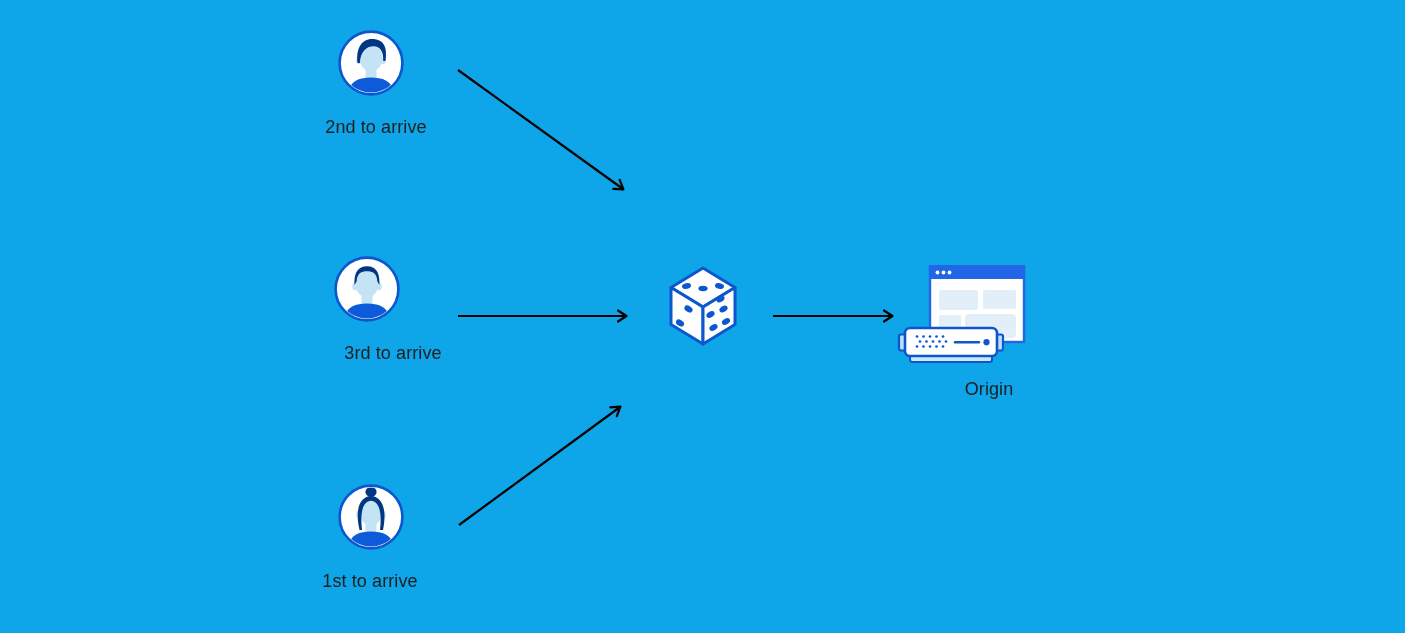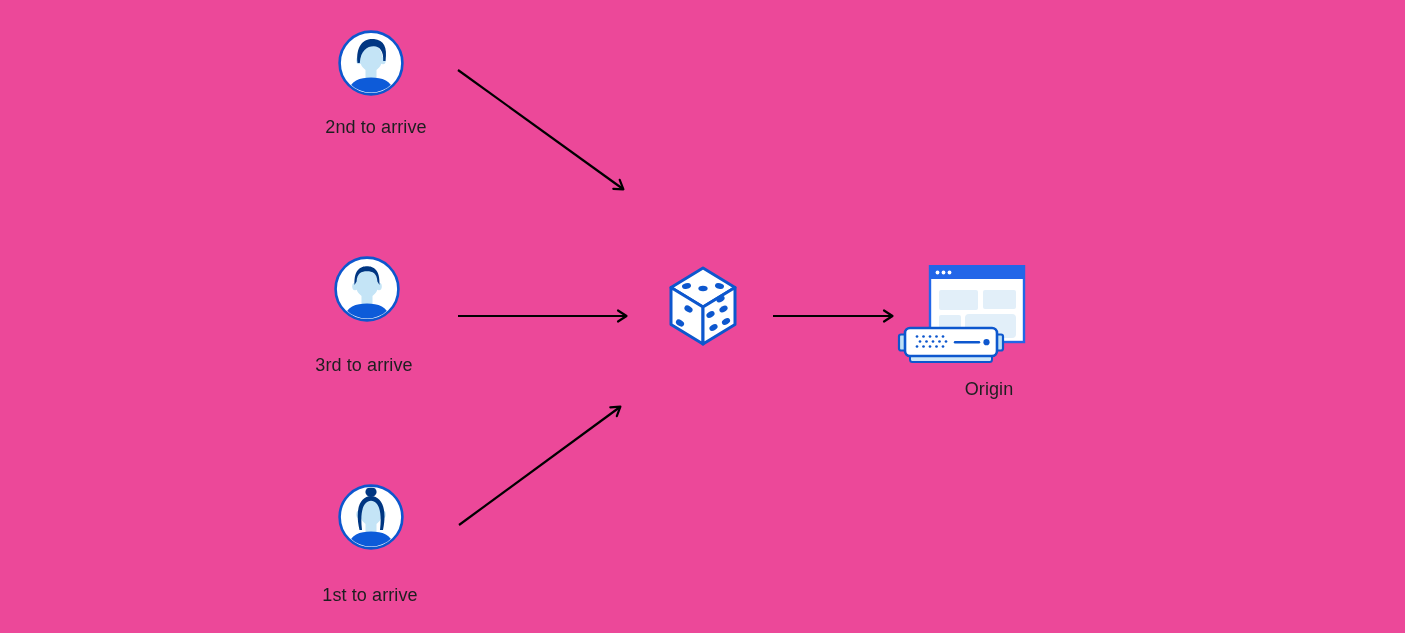--- a/index.html
+++ b/index.html
@@ -5,21 +5,21 @@
   html, body {
     margin: 0;
     padding: 0;
     background: #ffffff;
     font-family: "Liberation Sans", sans-serif;
   }
   .canvas {
     position: relative;
     width: 1405px;
     height: 633px;
-    background: #ec4899;
+    background: #0ea5e9;
     overflow: hidden;
   }
   .arrows-layer {
     position: absolute;
     left: 0; top: 0;
     width: 1405px; height: 633px;
     pointer-events: none;
   }
   .node {
     position: absolute;
@@ -89,42 +89,42 @@
       <g clip-path="url(#clipB)">
         <ellipse cx="21" cy="30.5" rx="2.8" ry="3.7" fill="#C4E4F6"></ellipse>
         <ellipse cx="45" cy="30.5" rx="2.8" ry="3.7" fill="#C4E4F6"></ellipse>
         <rect x="27.5" y="36" width="11" height="13" fill="#C4E4F6"></rect>
         <ellipse cx="33" cy="28" rx="11.4" ry="13.6" fill="#C4E4F6"></ellipse>
         <path d="M20.5 29 C19.8 13 27 10.2 33 10.2 C39 10.2 46.2 13 45.5 29 L43.4 25.5 C43 17.5 38.5 15.3 33 15.3 C27.5 15.3 23 17.5 22.6 25.5 Z" fill="#003682"></path>
         <path d="M9 66 C11 51 21 47.5 33 47.5 C45 47.5 55 51 57 66 Z" fill="#0D5BD9"></path>
       </g>
     </svg>
   </div>
-  <div class="label" style="left:364px; top:343px;margin-top:12px;">3rd to arrive</div>
+  <div class="label" style="left:393px; top:343px;">3rd to arrive</div>
 
   <div class="node" style="left:338px; top:484px;">
     <svg width="66" height="66" viewBox="0 0 66 66">
       <defs>
           <clipPath id="clipC">
             <circle cx="33" cy="33" r="29.6"></circle>
           </clipPath>
         </defs>
       <circle cx="33" cy="33" r="31.4" fill="#ffffff" stroke="#0D57CE" stroke-width="2.6"></circle>
       <g clip-path="url(#clipC)">
         <ellipse cx="33" cy="8" rx="5.6" ry="4.8" fill="#003682"></ellipse>
         <ellipse cx="21" cy="30.5" rx="2.8" ry="3.7" fill="#C4E4F6"></ellipse>
         <ellipse cx="45" cy="30.5" rx="2.8" ry="3.7" fill="#C4E4F6"></ellipse>
         <rect x="27.5" y="36" width="11" height="13" fill="#C4E4F6"></rect>
         <ellipse cx="33" cy="28" rx="11.4" ry="13.6" fill="#C4E4F6"></ellipse>
         <path d="M21.5 46 C16.5 24 22.5 12.3 33 12 C43.5 12.3 49.5 24 45 46 L42 46 C44.3 27 40.5 17 33 16.8 C25.5 17 21.7 27 24 46 Z" fill="#003682"></path>
         <path d="M9 66 C11 51 21 47.5 33 47.5 C45 47.5 55 51 57 66 Z" fill="#0D5BD9"></path>
       </g>
     </svg>
   </div>
-  <div class="label" style="left:370px; top:585px;">1st to arrive</div>
+  <div class="label" style="left:370px; top:571px;">1st to arrive</div>
 
   <div class="node" style="left:668px; top:266px;">
     <svg width="70" height="80" viewBox="0 0 68 80">
       <g fill="#ffffff" stroke="#0D57CE" stroke-width="3" stroke-linejoin="round">
         <path d="M34 2 L66 21.5 L34 41 L2 21.5 Z"></path>
         <path d="M2 21.5 L34 41 L34 78 L2 58.5 Z"></path>
         <path d="M66 21.5 L34 41 L34 78 L66 58.5 Z"></path>
       </g>
       <g fill="#0D57CE">
 

